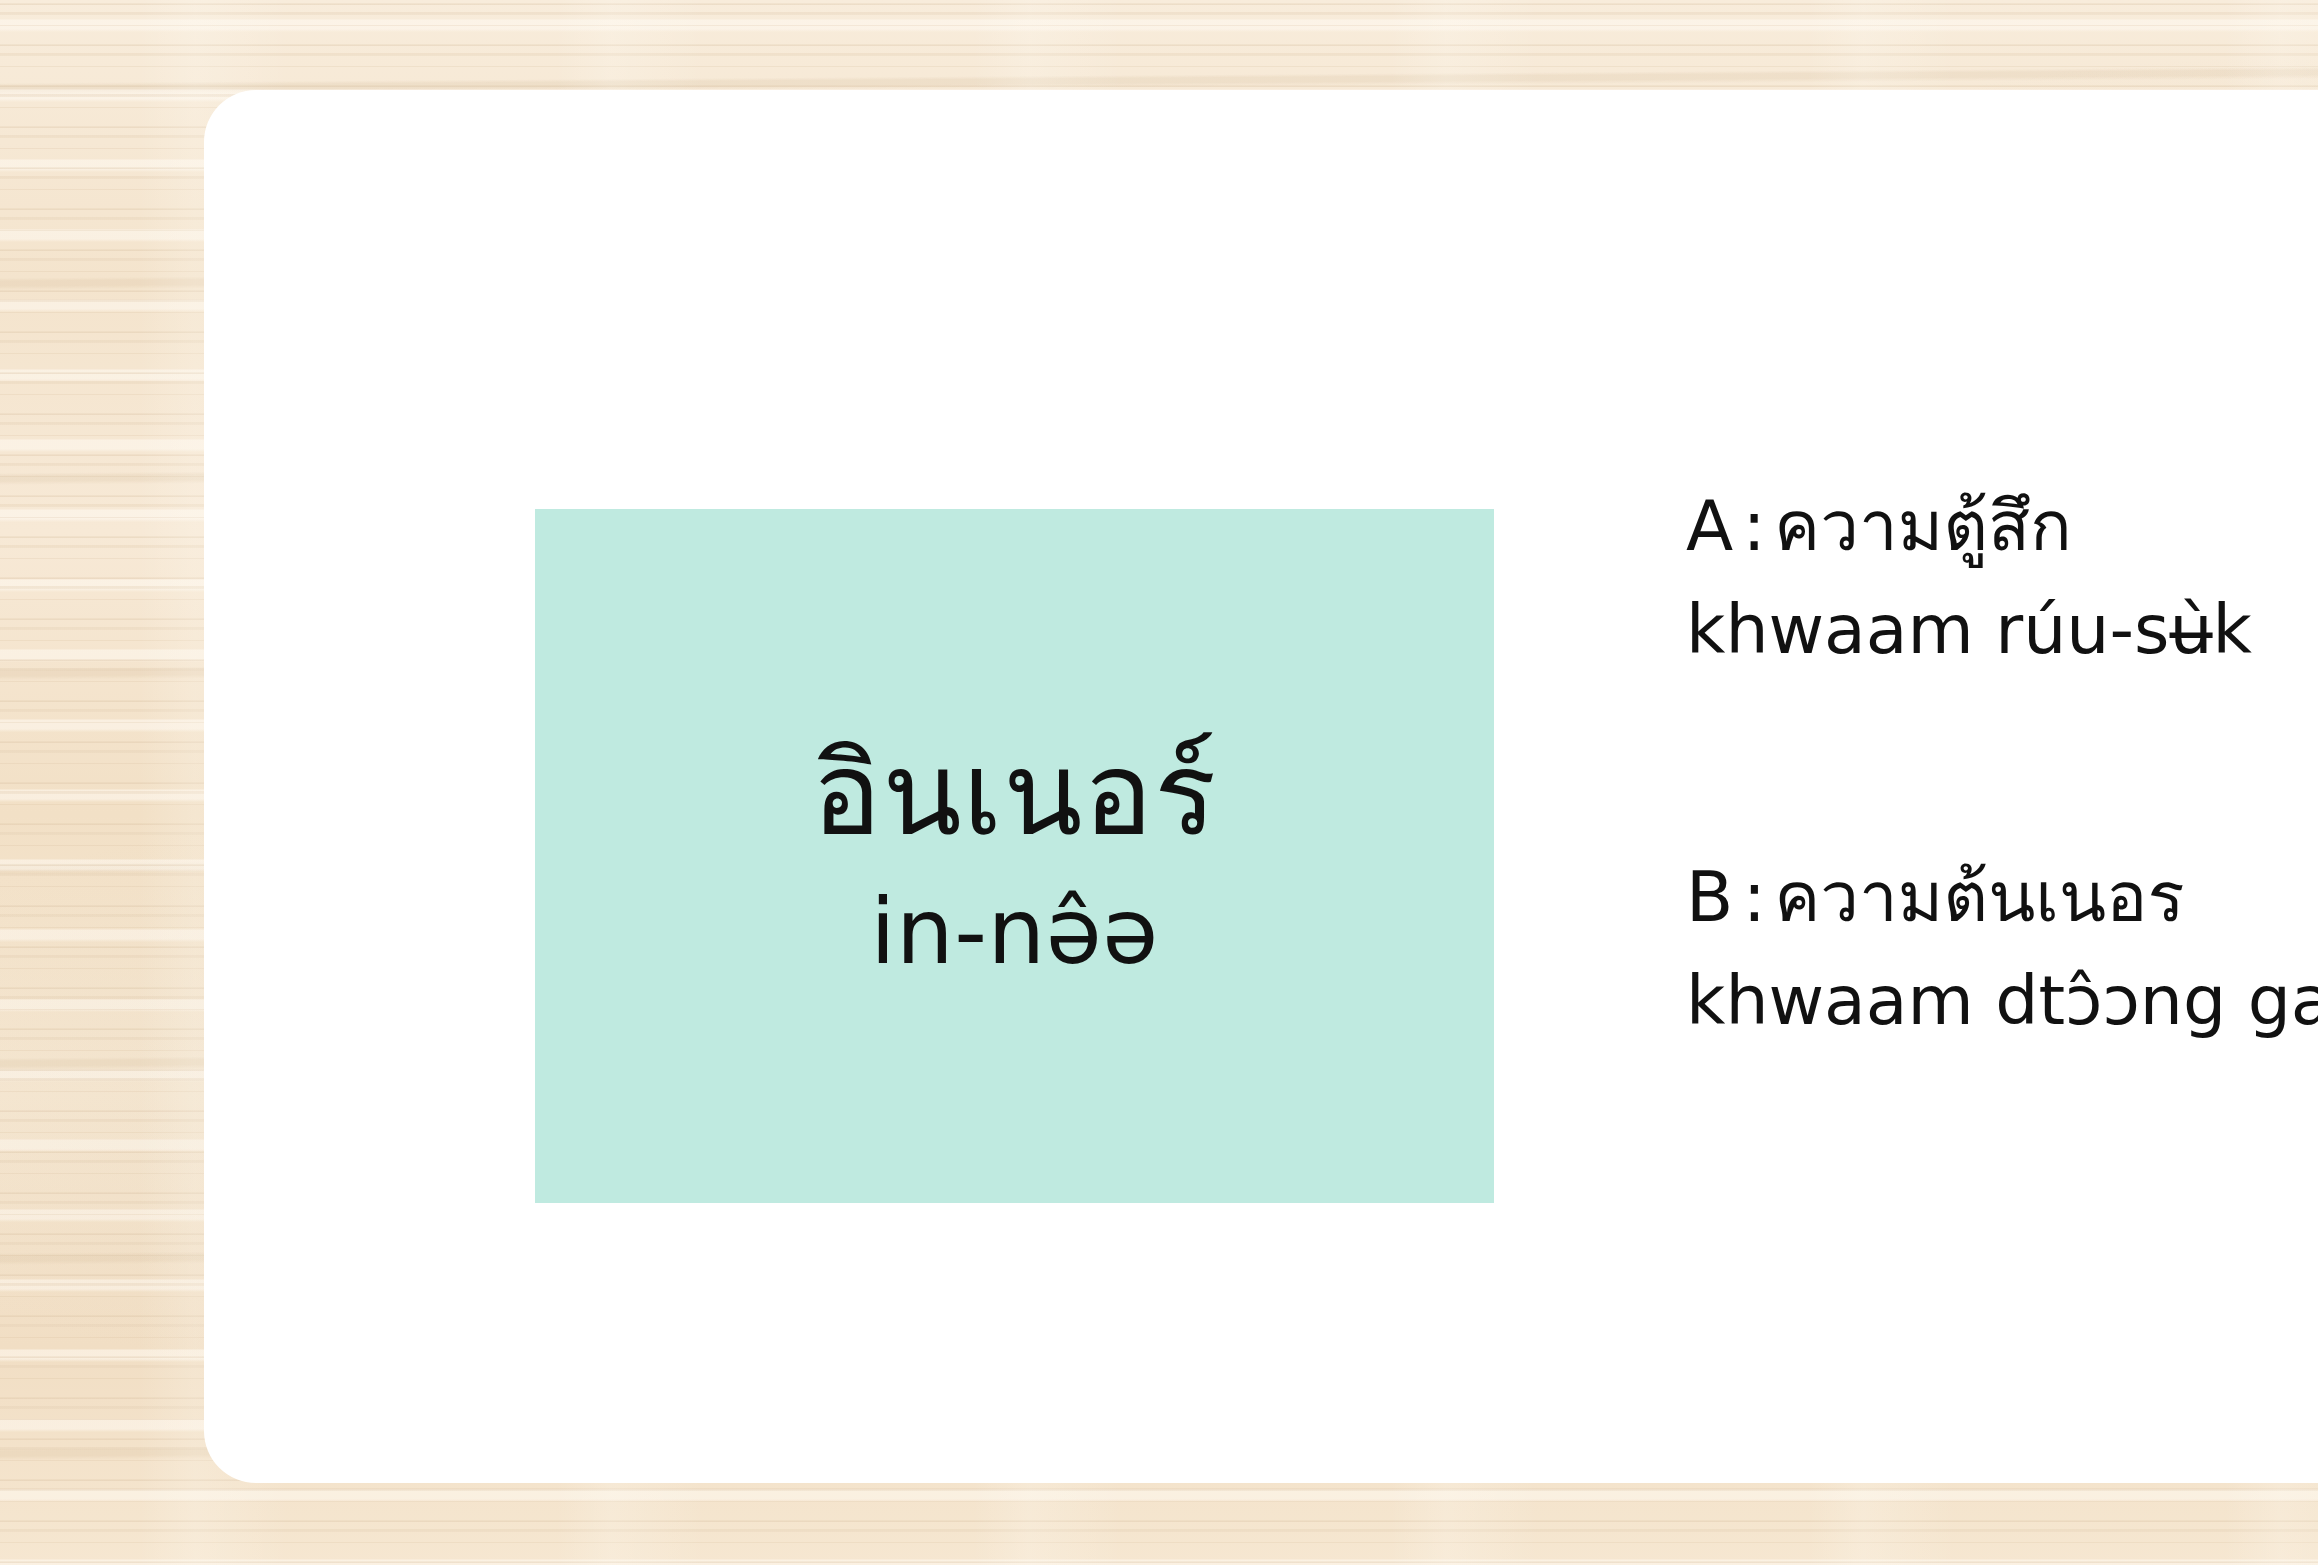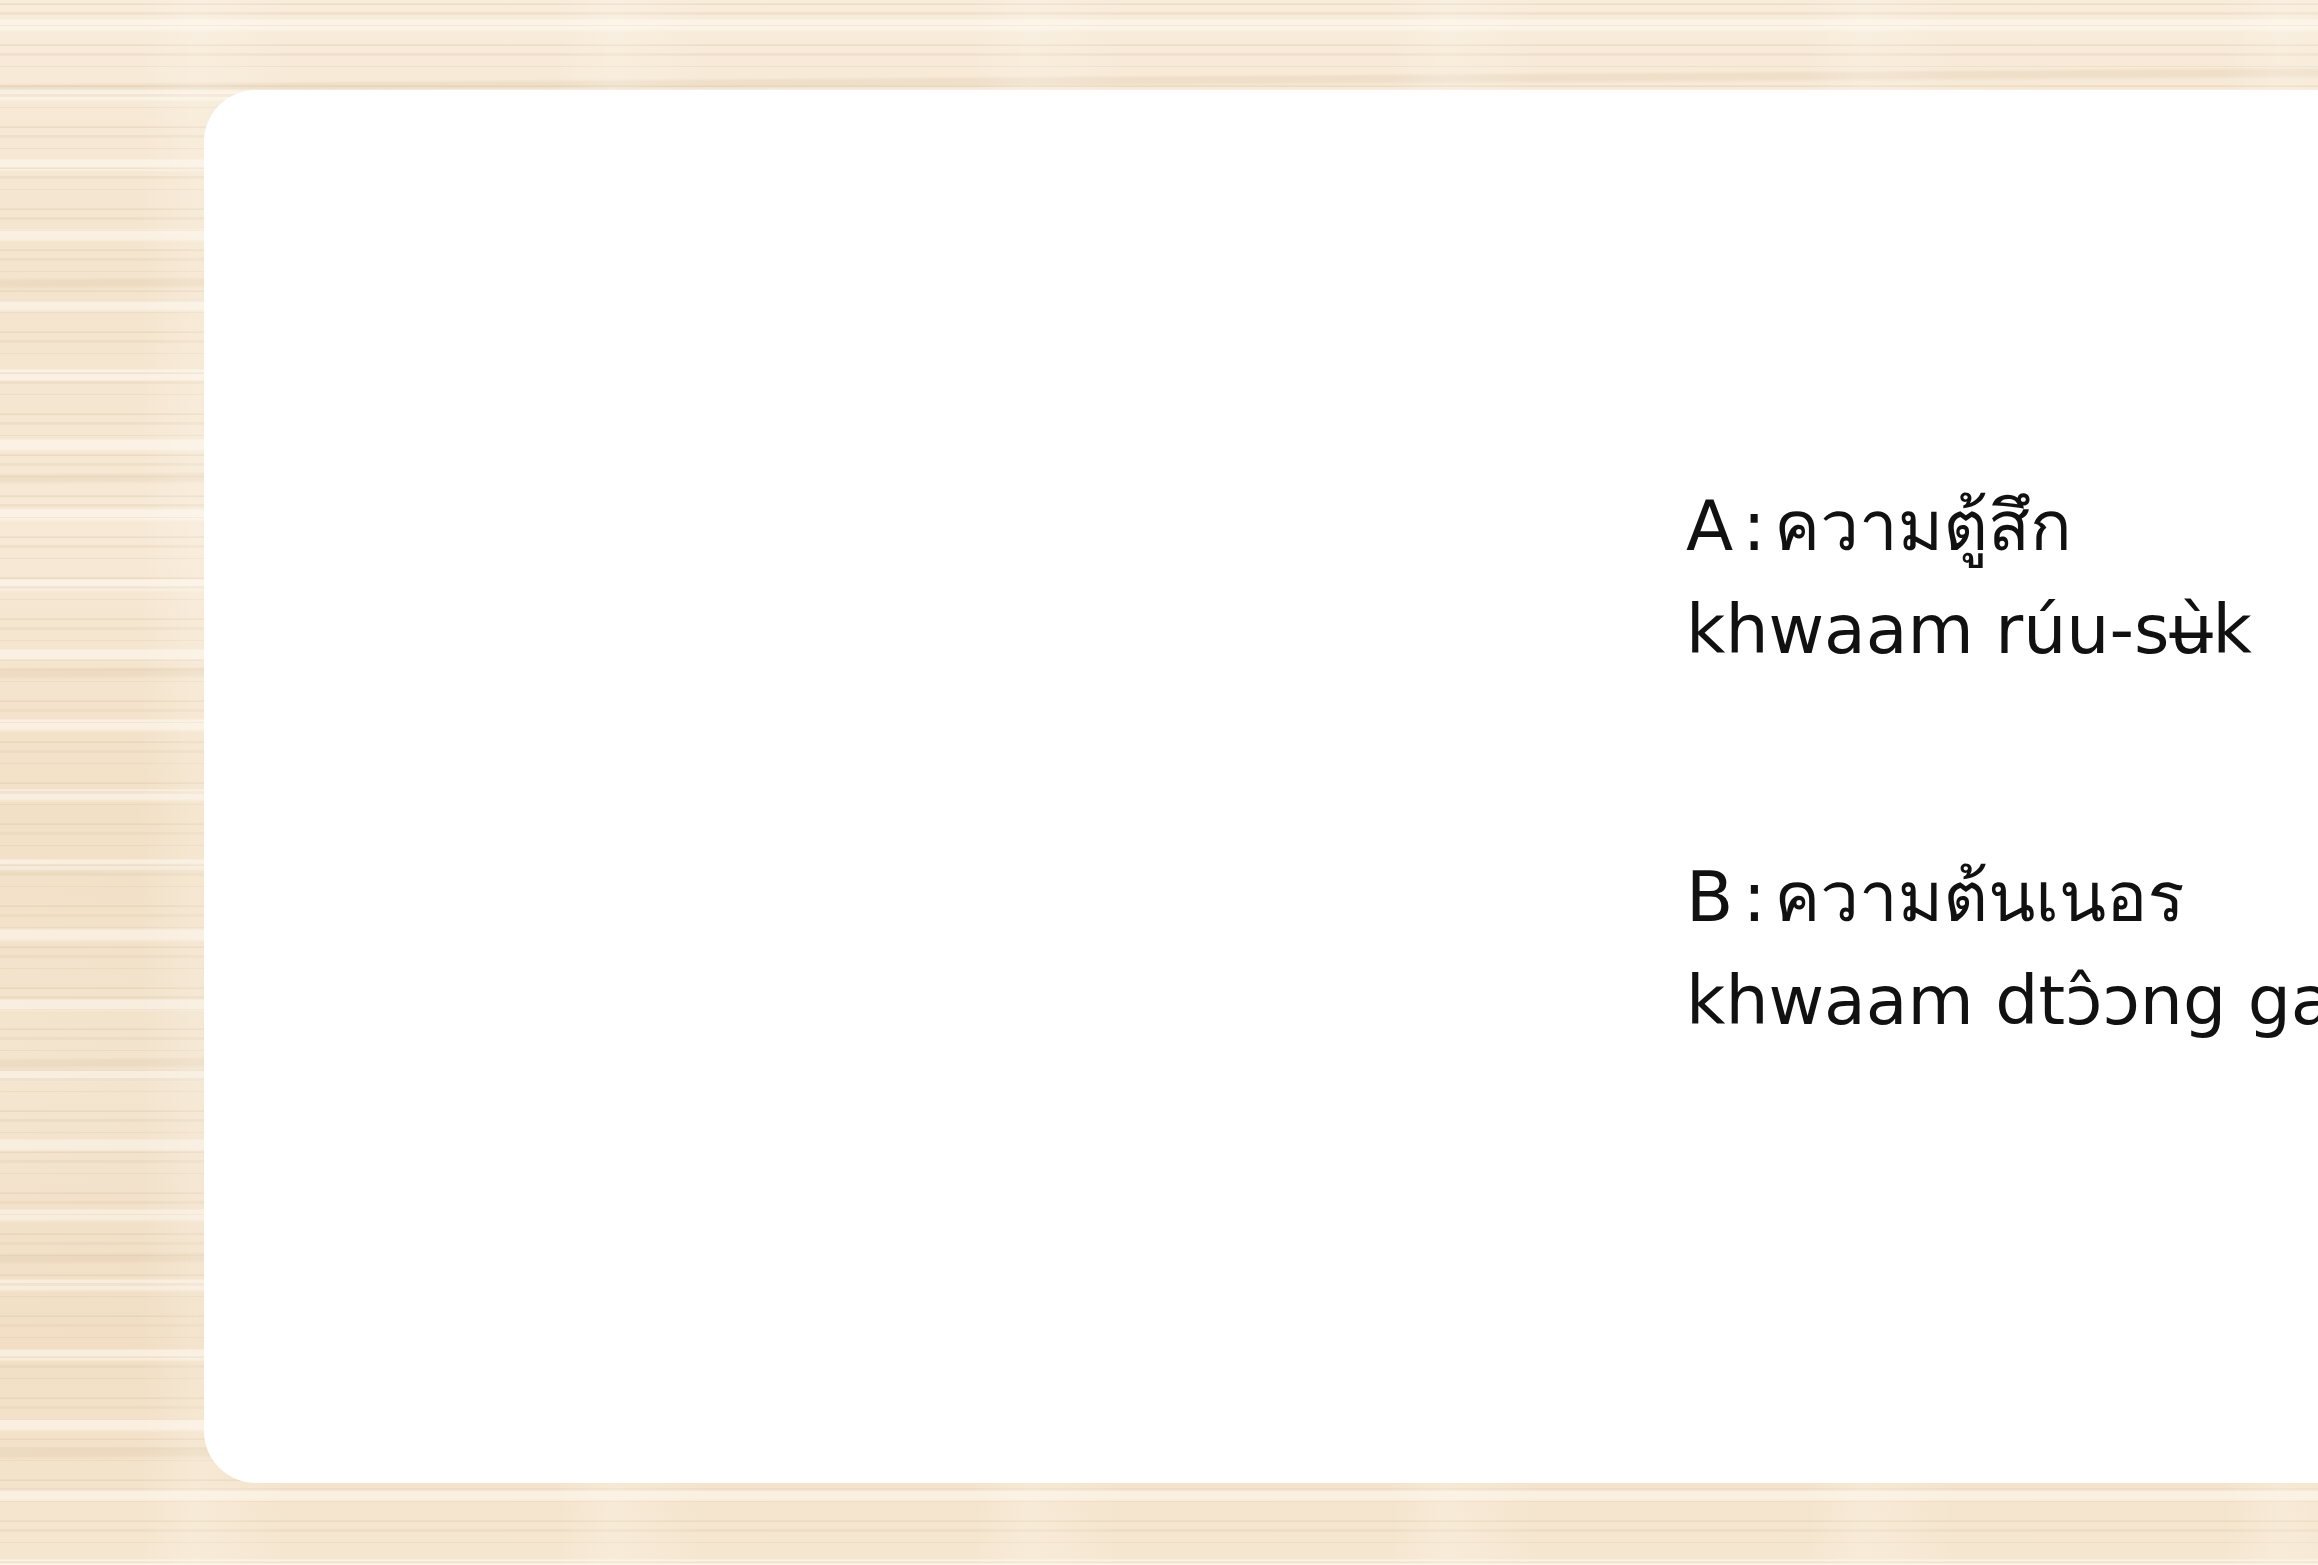--- a/index.html
+++ b/index.html
@@ -182,20 +182,24 @@
 </head>
 <body>
 
 <div id="stage">
 
   <div id="wood-grain"></div>
   <div id="wood-mottle"></div>
 
   <div id="card">
 
+    <div id="word-panel">
+      <div id="word-thai">อินเนอร์</div>
+      <div id="word-roman">in-nə̂ə</div>
+    </div>
 
     <div id="choices">
 
       <div class="choice-block" id="choice-a-block">
         <div class="choice-thai">
           <span class="choice-key">A</span><span class="choice-colon">:</span><span>ความตู้สึก</span>
         </div>
         <div class="choice-roman">khwaam rúu-sʉ̀k</div>
       </div>
 

